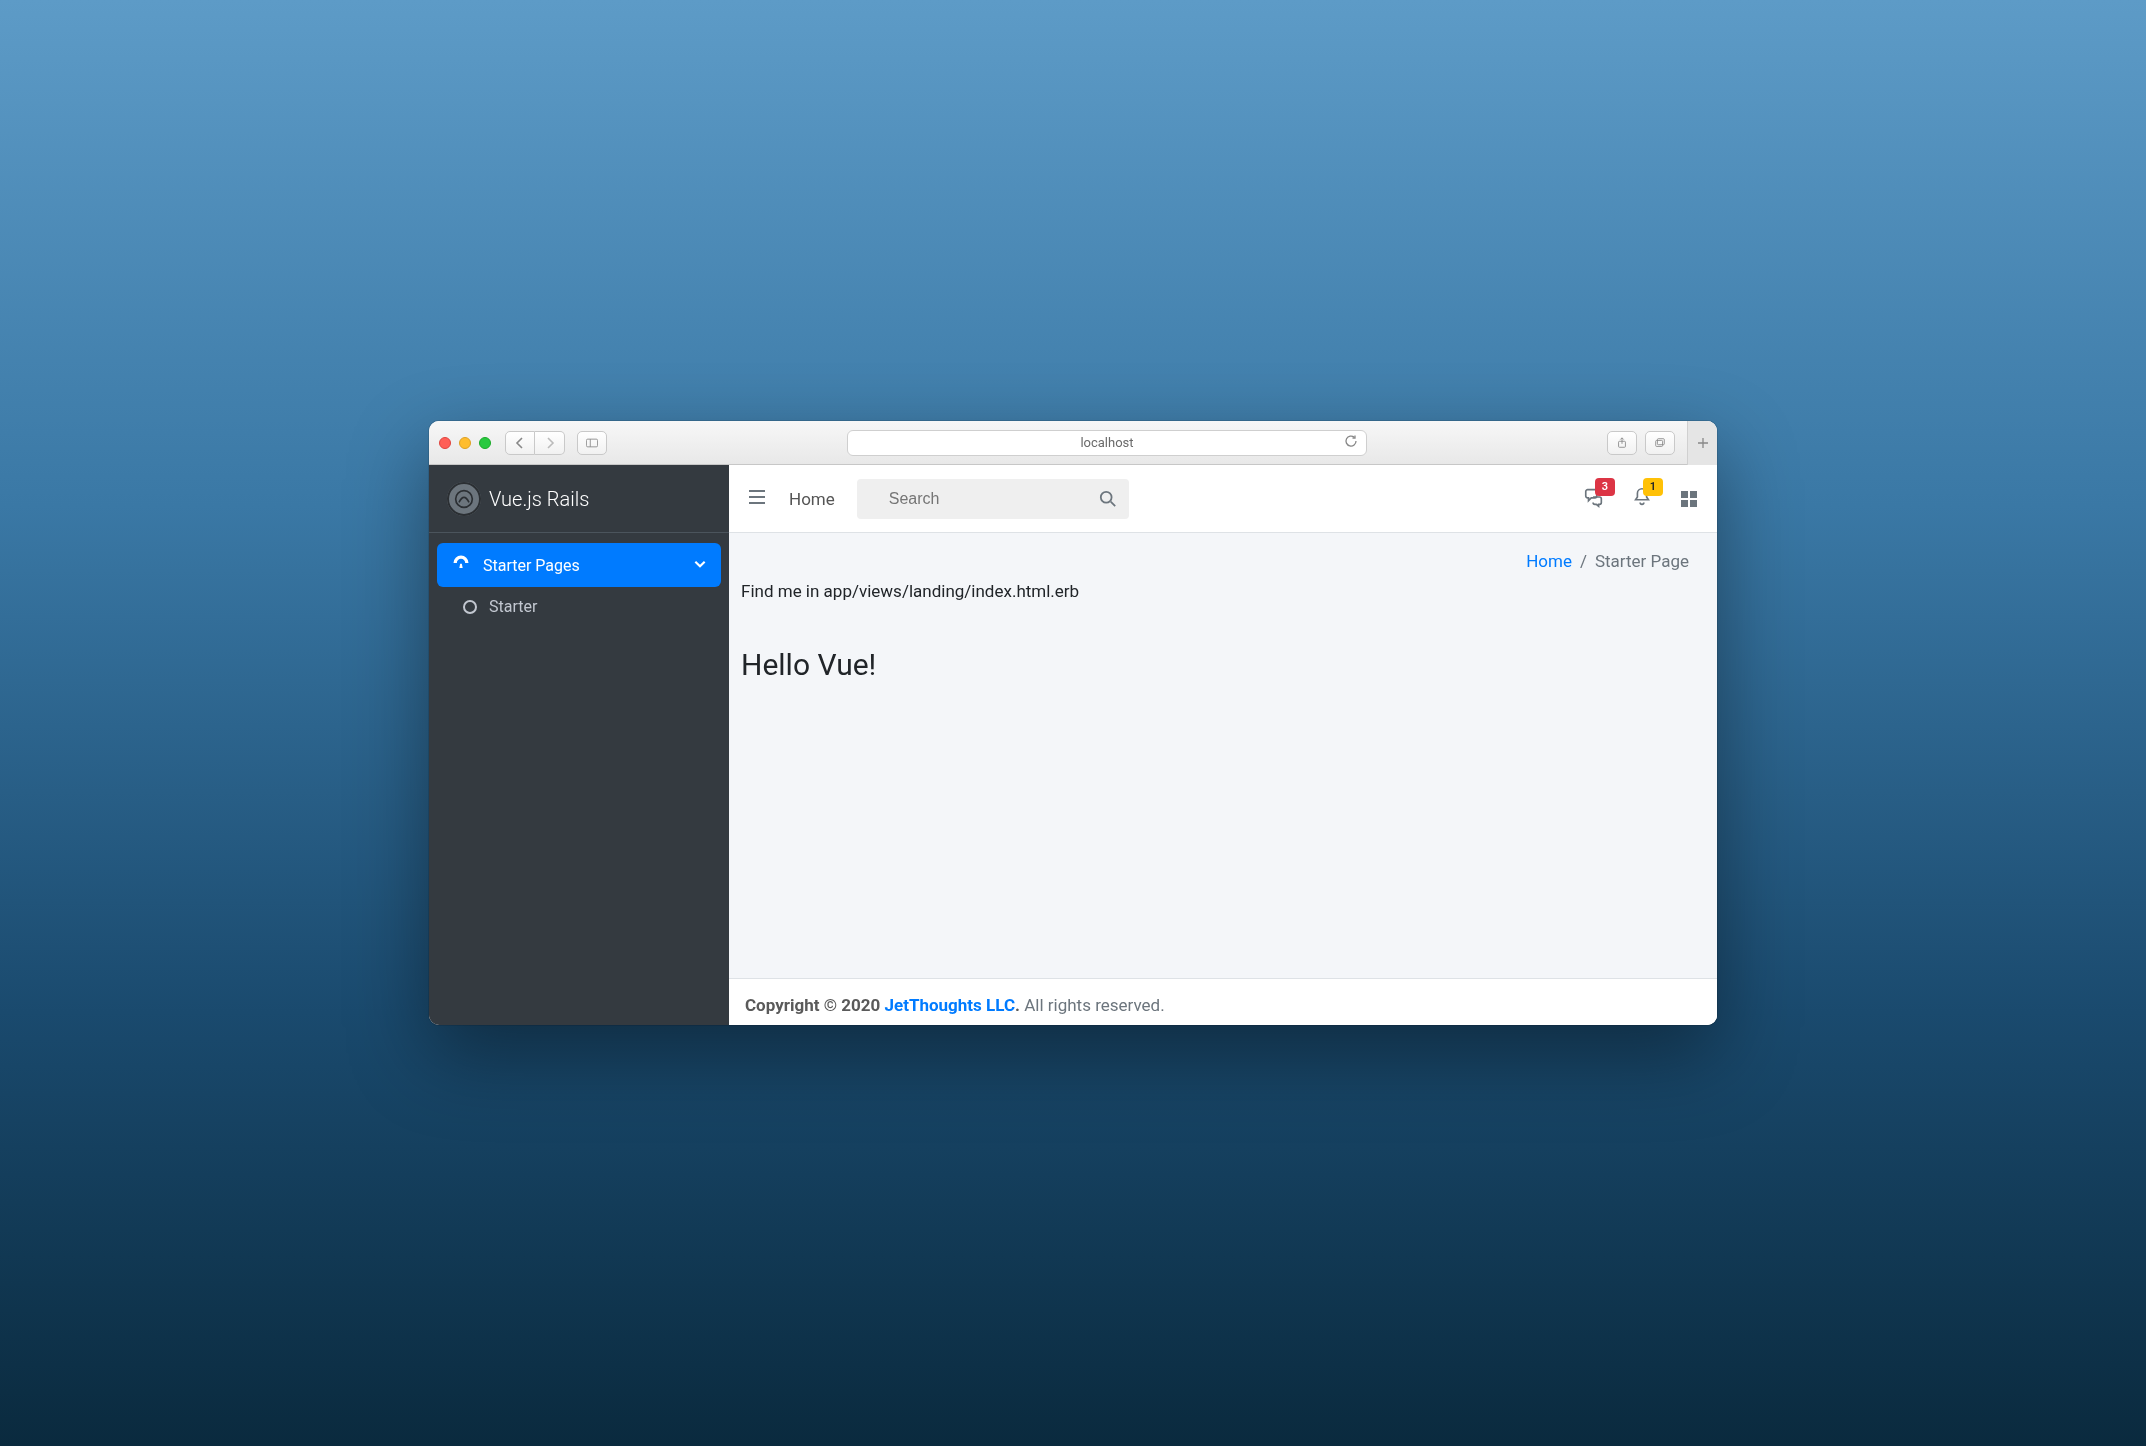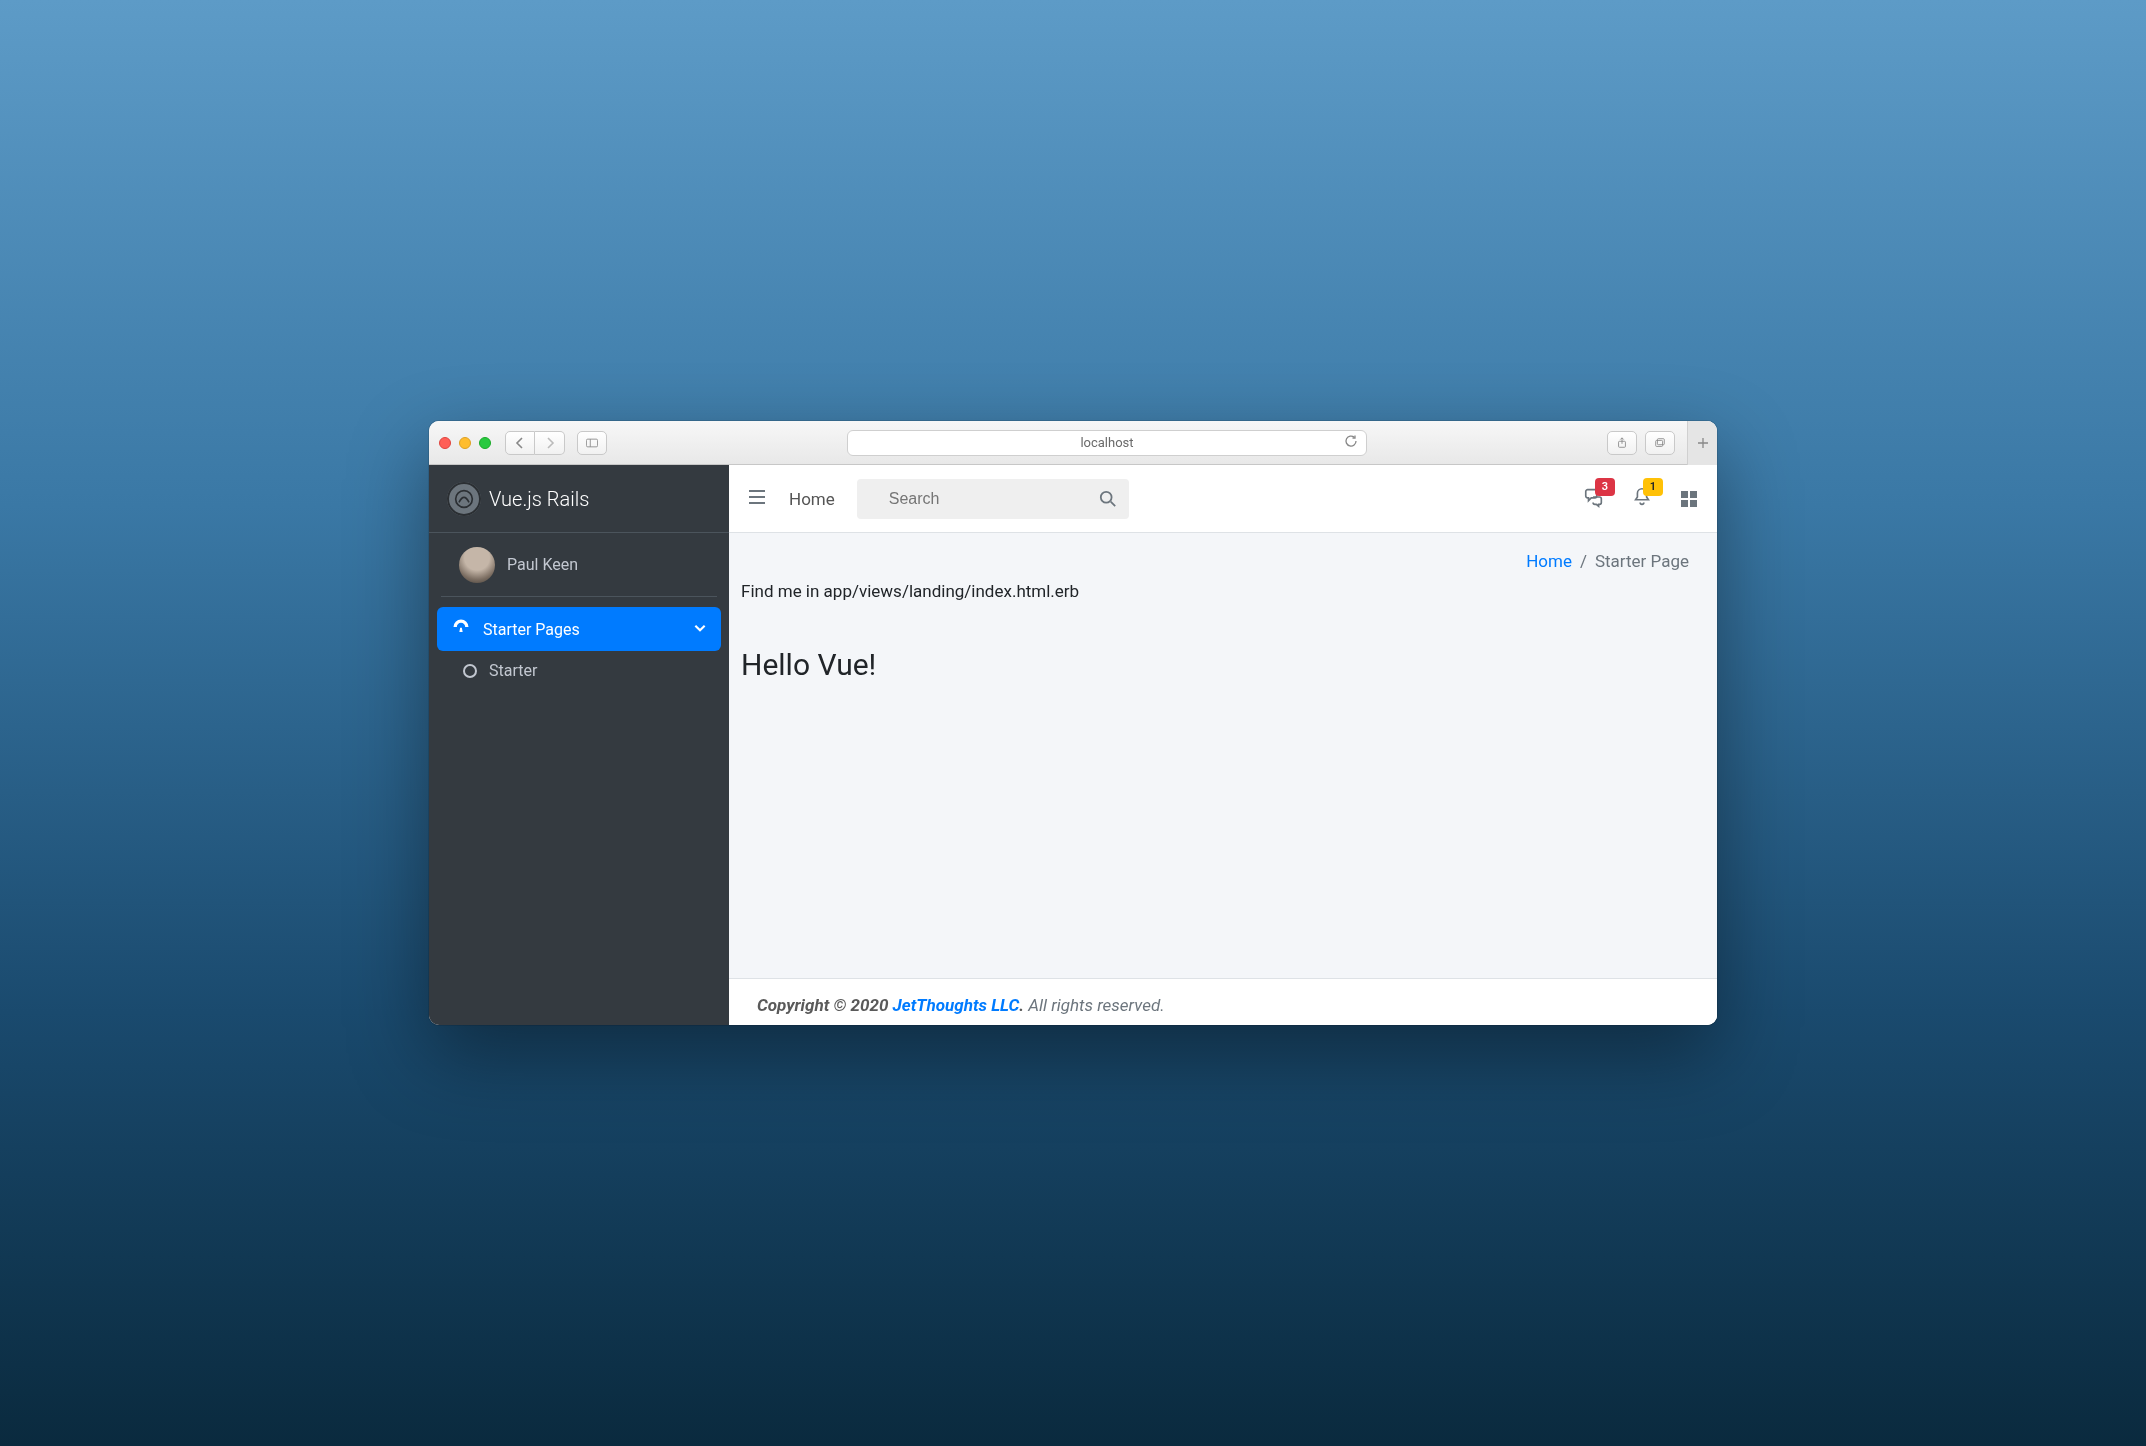--- a/index.html
+++ b/index.html
@@ -230,24 +230,23 @@
   }
   .subtitle { font-size:17px; color:#212529; margin-bottom:46px; }
   .hello {
     font-size:30px;
     color:#212529;
   }
 
   .footer {
     background:#fff;
     border-top:1px solid #dee2e6;
-    padding:16px 28px 10px;
+    padding:16px 16px 10px;
     color:#6c757d;
     font-size:17px;
-    font-style:italic;
   }
   .footer strong { color:#5a5a5a; font-weight:700; }
   .footer a { color:#007bff; font-weight:700; text-decoration:none; }
 </style>
 </head>
 <body>
 
 <div class="safari-window">
 
   <div class="safari-toolbar">
@@ -312,24 +311,20 @@
       <div class="brand">
         <span class="logo">
           <svg viewBox="0 0 24 24">
               <circle cx="12" cy="12" r="10" fill="none" stroke="#2b2f33" stroke-width="2"></circle>
               <path d="M6 16 Q12 4 18 16" fill="none" stroke="#2b2f33" stroke-width="2"></path>
             </svg>
         </span>
         <span>Vue.js Rails</span>
       </div>
 
-      <div class="user">
-        <div class="avatar"></div>
-        <div class="user-name">Paul Keen</div>
-      </div>
 
       <nav class="nav">
         <div class="nav-item active">
           <span>
             <svg width="20" height="20" viewBox="0 0 24 24" fill="#fff">
                 <path d="M12 3a9 9 0 0 0-9 9h4a5 5 0 1 1 10 0h4a9 9 0 0 0-9-9zM11 13h2l1 5h-4z"></path>
               </svg>
           </span>
           <span>Starter Pages</span>
           <span class="chevron">

